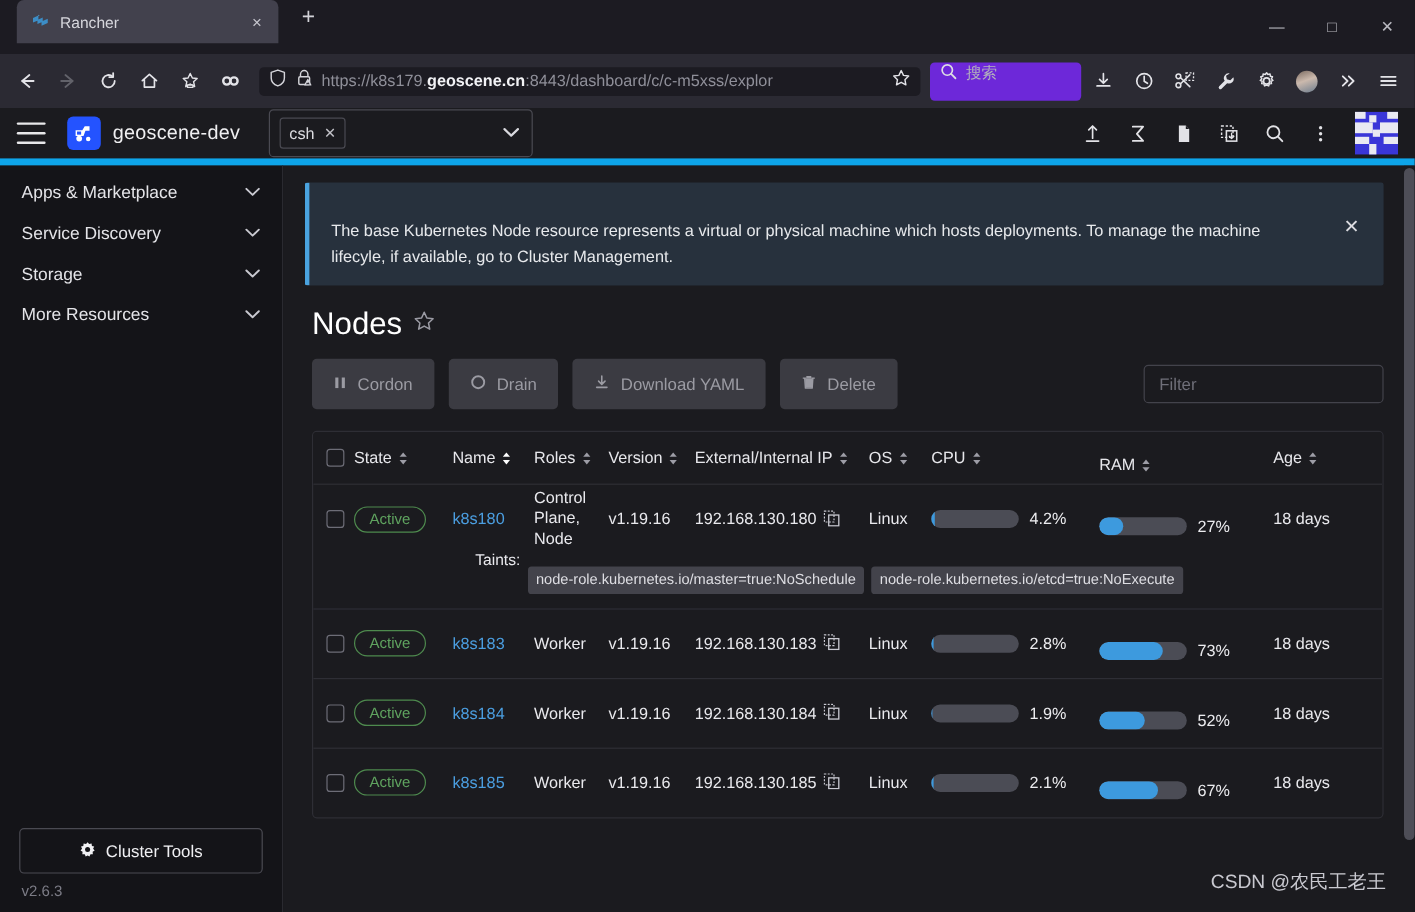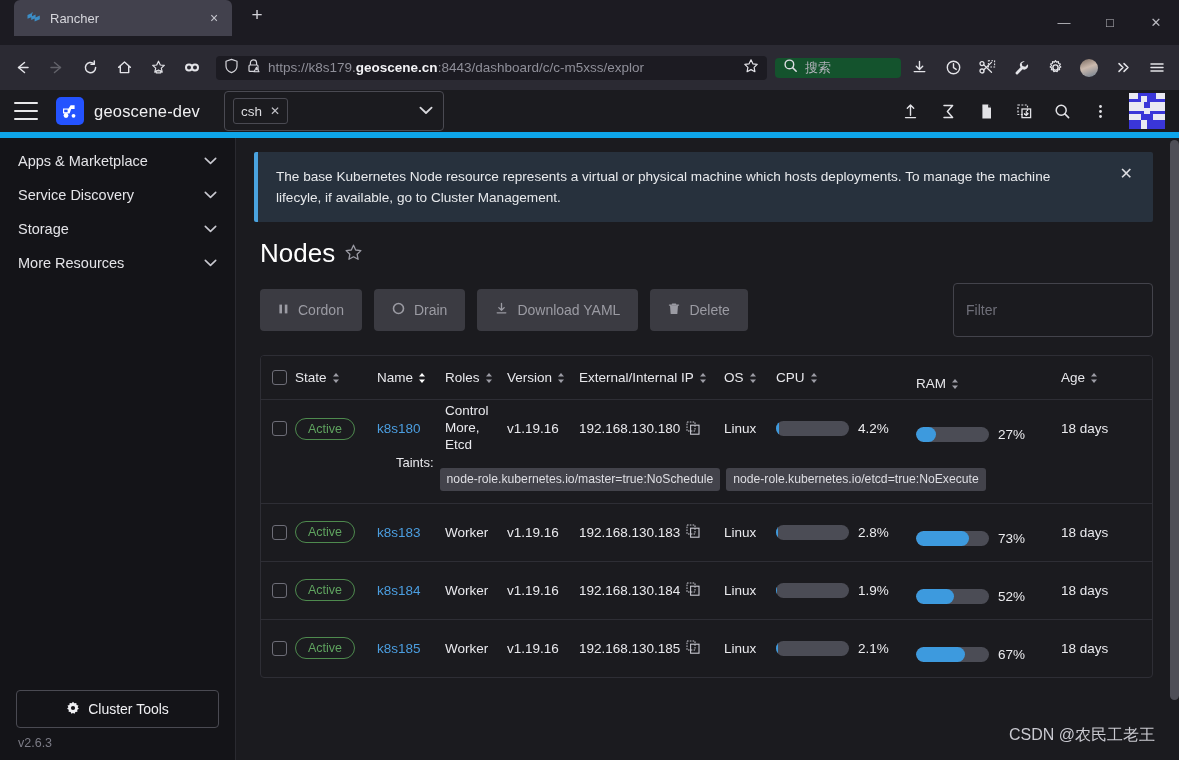--- a/index.html
+++ b/index.html
@@ -54,22 +54,22 @@
     flex: 1; height: 24px; background: #1c1b22; border-radius: 4px; display: flex;
     align-items: center; padding: 0 8px; gap: 7px; margin: 0 6px; min-width: 0;
   }
   .url-text {
     flex: 1; font-size: 13.5px; color: #8f8f99; white-space: nowrap; overflow: hidden;
     text-overflow: clip;
   }
   .url-text b { color: #f2f2f5; font-weight: 700; }
   .url-text .scheme { color: #8f8f99; }
   .searchbar {
-    width: 126px; height: 20px; background: #14532d; border-radius: 4px; display: flex;
-    align-items: center; padding: 0 8px; gap: 7px; flex: 0 0 126px;
+    width: 126px; height: 32px; background: #6d28d9; border-radius: 4px; display: flex;
+    padding: 0 8px; gap: 7px; flex: 0 0 126px;
   }
   .search-ph { font-size: 13px; color: #b3b3bb; }
   .avatar-chip {
     width: 18px; height: 18px; border-radius: 50%;
     background: linear-gradient(160deg,#7a6a60 0%,#cbb9ad 45%,#6e7d8e 100%);
   }
 
   
   .app { flex: 1; display: flex; flex-direction: column; background: #1b1b1f; min-height: 0; }
 
@@ -121,37 +121,37 @@
     display: flex; align-items: center; justify-content: center; gap: 8px;
     color: #f0f0f3; font-size: 14px;
   }
   .side-version { color: #7c7c86; font-size: 12.5px; padding: 0 0 10px 18px; }
 
   
   .main { flex: 1; min-width: 0; background: #1b1b1f; padding: 14px 26px 0 18px; position: relative; overflow: hidden; }
 
   .banner {
     background: #27313d; border-left: 4px solid #4aa3df; border-radius: 2px;
-    padding: 14px 16px 14px 18px; display: flex; align-items: flex-start; gap: 20px;
+    padding: 30px 16px 14px 18px; display: flex; align-items: flex-start; gap: 20px;
     margin-bottom: 14px;
   }
   .banner-text { flex: 1; color: #e7e9ec; font-size: 13.6px; line-height: 1.55; }
   .banner-x { color: #dcdce1; font-size: 16px; padding: 0 4px; line-height: 1; }
 
   .title-row { display: flex; align-items: center; gap: 9px; margin: 16px 0 14px 6px; }
   .page-title { color: #fff; font-size: 26px; font-weight: 400; }
   .fav-star { color: #9a9aa3; font-size: 19px; line-height: 1; }
 
   .toolbar { display: flex; align-items: center; gap: 12px; margin: 0 0 18px 6px; }
   .btn {
     height: 42px; background: #3b3b42; border-radius: 4px; display: flex; align-items: center;
     padding: 0 18px; gap: 9px; color: #9b9ba3; font-size: 14px;
   }
   .filter-input {
-    margin-left: auto; width: 200px; height: 54px; border: 1px solid #43434b; border-radius: 4px;
+    margin-left: auto; width: 200px; height: 32px; border: 1px solid #43434b; border-radius: 4px;
     display: flex; align-items: center; padding: 0 12px; color: #6f6f79; font-size: 14px;
     background: #1b1b1f;
   }
 
   
   .table { margin-left: 6px; border: 1px solid #2e2e35; border-radius: 4px; overflow: hidden; background: #1b1b1f; }
   .thead {
     display: flex; align-items: center; height: 44px; border-bottom: 1px solid #2e2e35;
     color: #e7e7eb; font-size: 13.5px; background: #1b1b1f;
   }
@@ -650,21 +650,21 @@
             <div class="col-menu"></div>
           </div>
 
           <div class="rowgroup">
             <div class="trow">
               <div class="col-cb">
                   <span class="cb"></span>
                 </div>
               <div class="col-state"><span class="badge-active">Active</span></div>
               <div class="col-name"><span class="link">k8s180</span></div>
-              <div class="col-roles"><span class="roles-multi">Control More, Etcd</span></div>
+              <div class="col-roles"><span class="roles-multi">Control Plane, Node</span></div>
               <div class="col-version"><span>v1.19.16</span></div>
               <div class="col-ip">
                   <span class="ipcell">
                     <span>192.168.130.180</span>
                     <span class="copy-ic"><svg width="14" height="14" viewBox="0 0 14 14">
                         <rect x="1" y="1" width="8" height="9" fill="none" stroke="#c9c9d1" stroke-width="1" stroke-dasharray="1.6 1.2"></rect>
                         <rect x="4.6" y="4.2" width="8.4" height="9" fill="none" stroke="#c9c9d1" stroke-width="1.1"></rect>
                       </svg></span>
                   </span>
                 </div>

